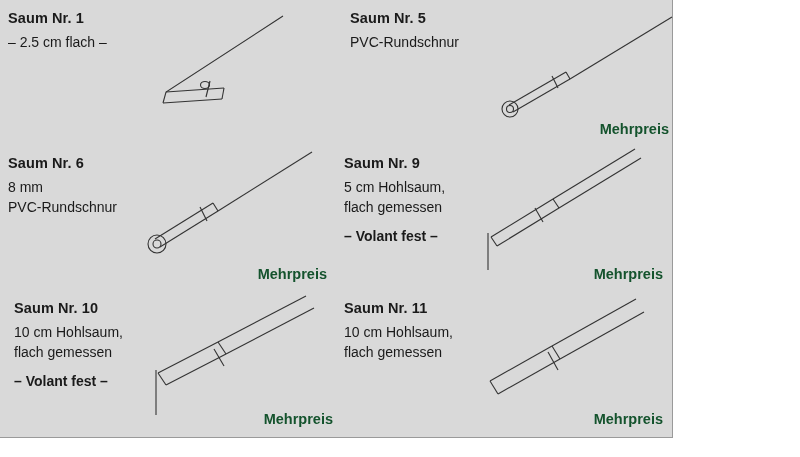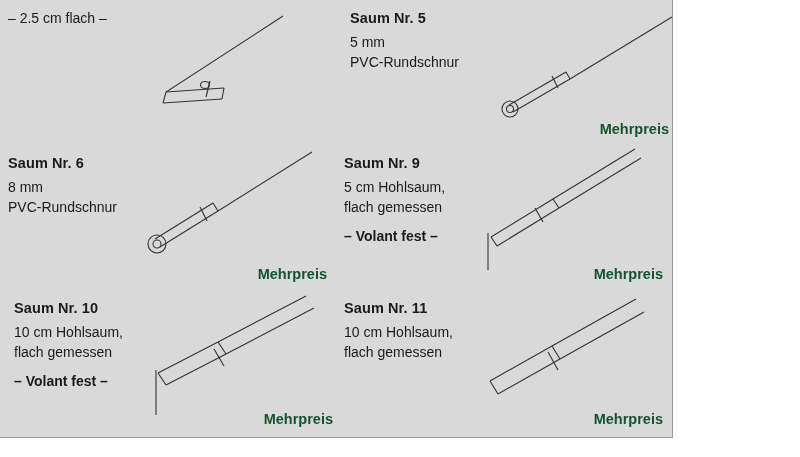--- a/index.html
+++ b/index.html
@@ -80,40 +80,40 @@
   }
   svg { display: block; }
 </style>
 </head>
 <body>
 
 <div id="sheet">
 
   <div class="cell c0">
     <div class="txt">
+      <p class="title">Saum Nr. 1</p>
       <p class="line">– 2.5 cm flach –</p>
     </div>
     <div class="art">
       <svg width="336" height="145" viewBox="0 0 336 145" fill="none">
         <g stroke="#333333" stroke-width="1.1" fill="none">
           <path d="M163 103 L166 92 L283 16"></path>
           <path d="M163 103 L222 99"></path>
           <path d="M166 92 L224 88"></path>
           <path d="M222 99 L224 88"></path>
           <path d="M206 97 L210 81"></path>
         </g>
         <ellipse cx="205" cy="85" rx="4.5" ry="3.5" stroke="#333333" stroke-width="1.1" fill="none"></ellipse>
       </svg>
     </div>
   </div>
 
   <div class="cell c1">
     <div class="txt">
       <p class="title">Saum Nr. 5</p>
-      <p class="line">5 mm</p>
       <p class="line">PVC-Rundschnur</p>
     </div>
     <div class="art">
       <svg width="336" height="145" viewBox="0 0 336 145" fill="none">
         <g stroke="#333333" stroke-width="1.1" fill="none">
           <path d="M167 105 L224 72"></path>
           <path d="M171 112 L228 79"></path>
           <path d="M224 72 L228 79"></path>
           <path d="M228 79 L330 17"></path>
           <path d="M210 76 L216 88"></path>

